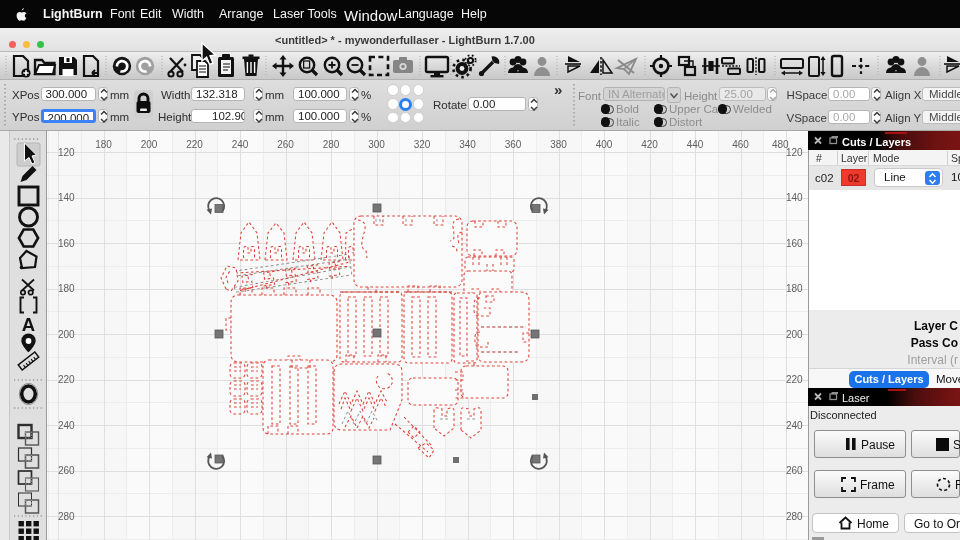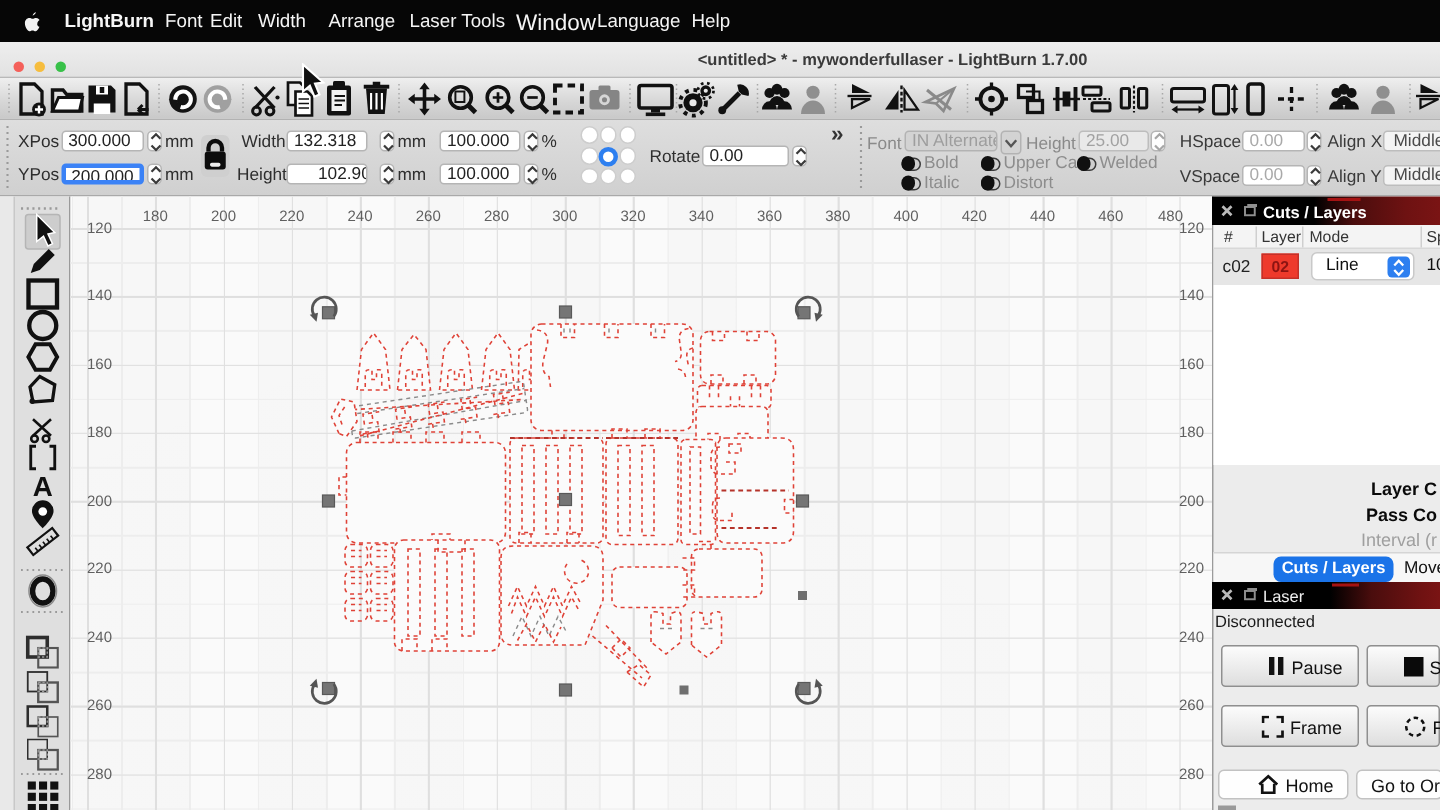--- a/index.html
+++ b/index.html
@@ -16,21 +16,21 @@
 <div class="ab" style="left:172px;top:7px;font-size:12.5px;color:#f5f5f5">Width</div>
 <div class="ab" style="left:219px;top:7px;font-size:12.5px;color:#f5f5f5">Arrange</div>
 <div class="ab" style="left:273px;top:7px;font-size:12.5px;color:#f5f5f5">Laser Tools</div>
 <div class="ab" style="left:344px;top:7px;font-size:15px;color:#f5f5f5">Window</div>
 <div class="ab" style="left:398px;top:7px;font-size:12.5px;color:#f5f5f5">Language</div>
 <div class="ab" style="left:461px;top:7px;font-size:12.5px;color:#f5f5f5">Help</div>
 <div class="ab" style="left:0;top:28px;width:960px;height:24px;background:linear-gradient(#eeeeee,#e2e2e2);border-bottom:1px solid #b9b9b9"></div>
 <div class="ab" style="left:8.5px;top:40.5px;width:7px;height:7px;border-radius:50%;background:#f4605a"></div>
 <div class="ab" style="left:22.5px;top:40.5px;width:7px;height:7px;border-radius:50%;background:#f6bd3e"></div>
 <div class="ab" style="left:36.5px;top:40.5px;width:7px;height:7px;border-radius:50%;background:#38c149"></div>
-<div class="ab" style="left:275px;top:34px;width:640px;text-align:center;font-size:11px;font-weight:bold;color:#3a3a3a">&lt;untitled&gt; * - mywonderfullaser - LightBurn 1.7.00</div>
+<div class="ab" style="left:275px;top:34px;width:640px;text-align:left;font-size:11px;font-weight:bold;color:#3a3a3a">&lt;untitled&gt; * - mywonderfullaser - LightBurn 1.7.00</div>
 <div class="ab" style="left:0;top:52px;width:960px;height:28px;background:linear-gradient(#efefef,#d6d6d6 60%,#c9c9c9);border-bottom:1px solid #b2b2b2"></div>
 <svg class="ab" style="left:0;top:52px" width="960" height="28" viewBox="0 0 960 28">
     <path d="M6 4 v20" stroke="#a8a8a8" stroke-width="1" stroke-dasharray="1 2"></path>
     <path d="M106 4 v20" stroke="#a8a8a8" stroke-width="1" stroke-dasharray="1 2"></path>
     <path d="M162 4 v20" stroke="#a8a8a8" stroke-width="1" stroke-dasharray="1 2"></path>
     <path d="M266 4 v20" stroke="#a8a8a8" stroke-width="1" stroke-dasharray="1 2"></path>
     <path d="M420 4 v20" stroke="#a8a8a8" stroke-width="1" stroke-dasharray="1 2"></path>
     <path d="M451 4 v20" stroke="#a8a8a8" stroke-width="1" stroke-dasharray="1 2"></path>
     <path d="M505 4 v20" stroke="#a8a8a8" stroke-width="1" stroke-dasharray="1 2"></path>
     <path d="M557 4 v20" stroke="#a8a8a8" stroke-width="1" stroke-dasharray="1 2"></path>

